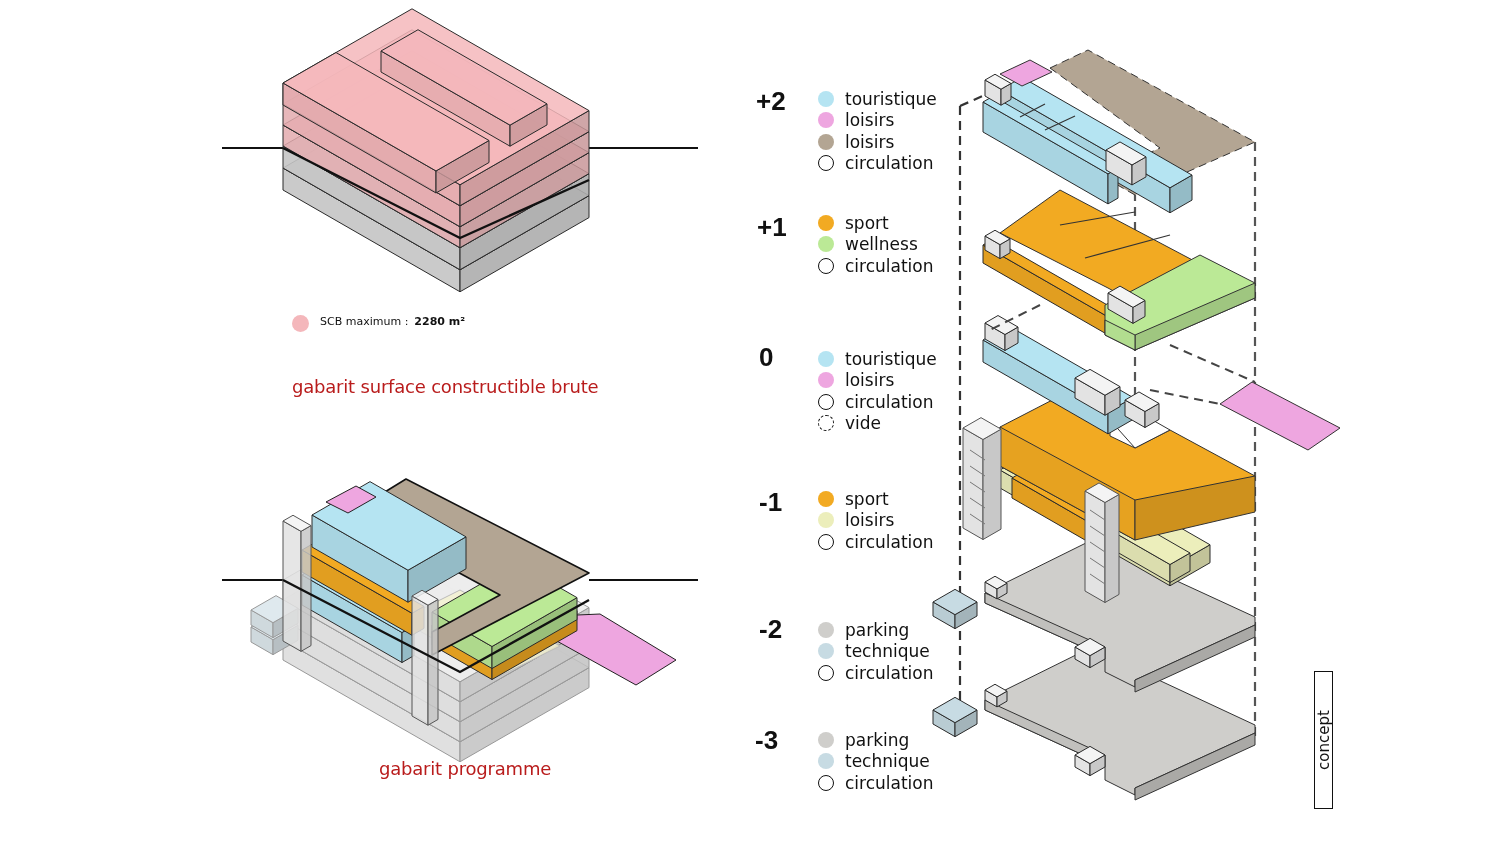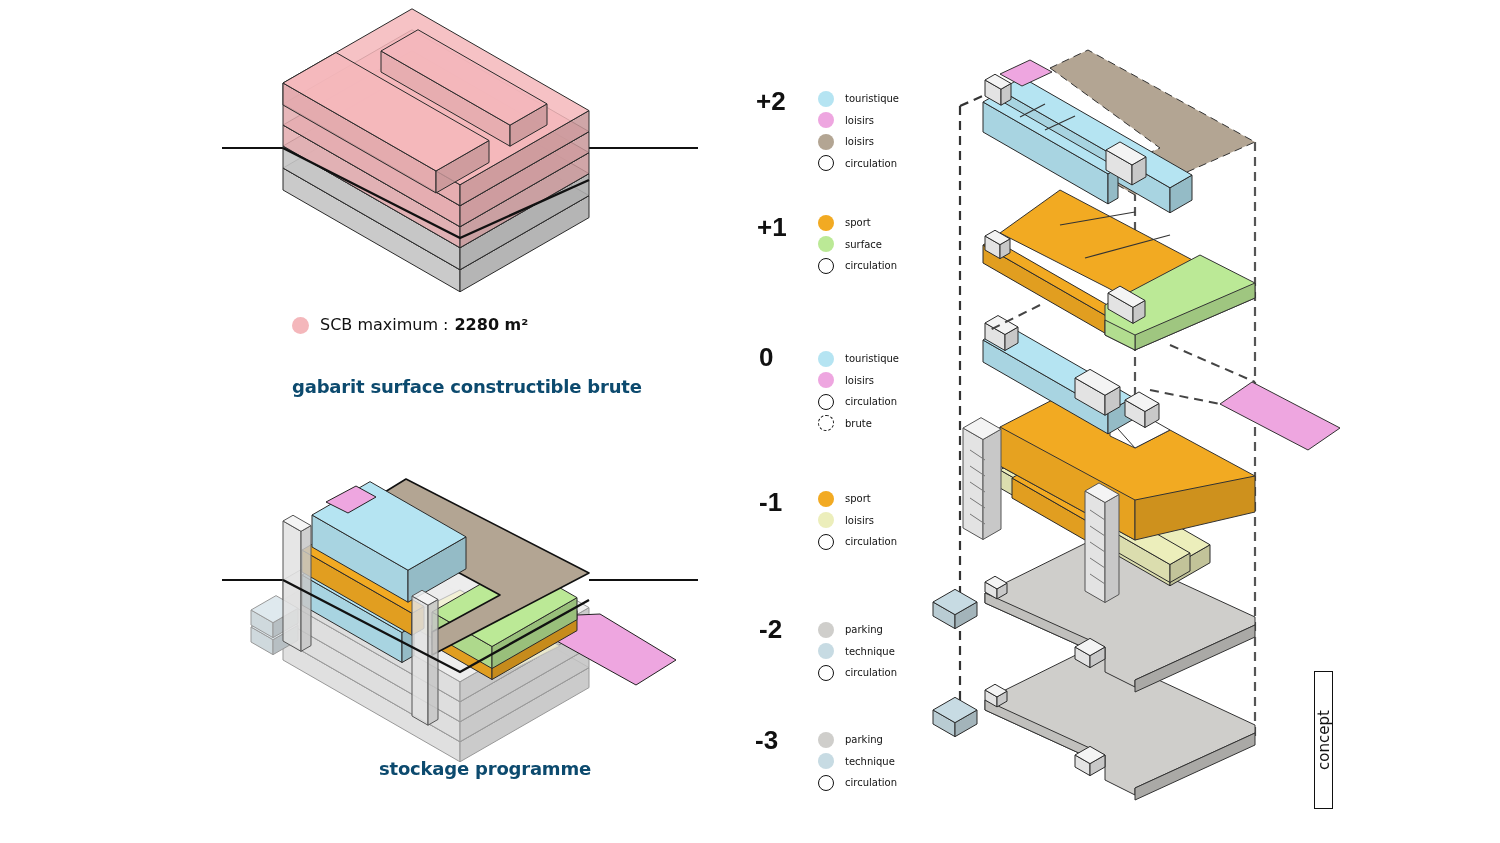--- a/index.html
+++ b/index.html
@@ -1,25 +1,25 @@
 <!DOCTYPE html>
 <html><head>
 <meta charset="utf-8">
 <style>
   html, body { margin: 0; padding: 0; background: #ffffff; }
   body { width: 1500px; height: 843px; position: relative; overflow: hidden;
          font-family: "Liberation Sans", "DejaVu Sans", sans-serif; color: #111; }
   svg#art { position: absolute; left: 0; top: 0; }
-  .caption { position: absolute; font-size: 18px; color: #0c4a6e; font-family: "DejaVu Sans", sans-serif; letter-spacing: -0.2px; font-weight: bold; }
-  .scb { position: absolute; left: 292px; top: 315px; display: flex; align-items: flex-end; font-size: 16px; font-family: "DejaVu Sans", sans-serif; }
+  .caption { position: absolute; font-size: 18px; color: #b91c1c; font-family: "DejaVu Sans", sans-serif; letter-spacing: -0.2px; }
+  .scb { position: absolute; left: 292px; top: 315px; display: flex; align-items: flex-start; font-size: 11px; font-family: "DejaVu Sans", sans-serif; }
   .scb .dot { width: 17px; height: 17px; border-radius: 50%; background: #f4b7bb; margin-right: 11px; }
   .scb b { margin-left: 6px; }
   .level-label { position: absolute; font-size: 26px; font-weight: bold; font-family: "Liberation Sans", sans-serif; color: #111; }
   .legend { position: absolute; left: 818px; }
-  .legend .row { display: flex; align-items: center; height: 21.5px; font-size: 10px; font-family: "DejaVu Sans", sans-serif; }
+  .legend .row { display: flex; align-items: center; height: 21.5px; font-size: 17px; font-family: "DejaVu Sans", sans-serif; }
   .legend .sw { width: 16px; height: 16px; border-radius: 50%; margin-right: 11px; box-sizing: border-box; }
   .legend .sw.outline { border: 1.3px solid #111; background: #fff; }
   .legend .sw.dashed { border: 1.3px dashed #111; background: #fff; }
   .concept-box { position: absolute; left: 1314px; top: 671px; width: 19px; height: 138px; border: 1.5px solid #111; box-sizing: border-box; }
   .concept-box span { position: absolute; left: 50%; top: 50%; transform: translate(-50%, -50%) rotate(-90deg); font-size: 15px; font-family: "DejaVu Sans", sans-serif; white-space: nowrap; }
 </style>
 </head>
 <body>
 
 <svg id="art" width="1500" height="843" viewBox="0 0 1500 843">
@@ -282,21 +282,21 @@
     <polyline points="1020,117 1045,104" fill="none" stroke="#333" stroke-width="1.2"></polyline>
     <polyline points="1045,130 1075,116" fill="none" stroke="#333" stroke-width="1.2"></polyline>
   </svg>
 
 <div class="scb">
   <span class="dot"></span>
   <span>SCB maximum :</span>
   <b>2280 m²</b>
 </div>
 <div class="caption" style="left:292px; top:376px;">gabarit surface constructible brute</div>
-<div class="caption" style="left:379px; top:758px;">stockage programme</div>
+<div class="caption" style="left:379px; top:758px;">gabarit programme</div>
 
 <div class="level-label" style="left:756px; top:86px;">+2</div>
 <div class="level-label" style="left:757px; top:212px;">+1</div>
 <div class="level-label" style="left:759px; top:342px;">0</div>
 <div class="level-label" style="left:759px; top:487px;">-1</div>
 <div class="level-label" style="left:759px; top:614px;">-2</div>
 <div class="level-label" style="left:755px; top:725px;">-3</div>
 
 <div class="legend" style="top:88px;">
     <div class="row">
@@ -316,21 +316,21 @@
       <span>circulation</span>
     </div>
   </div>
 <div class="legend" style="top:212px;">
     <div class="row">
       <span class="sw" style="background: rgb(242, 170, 34);"></span>
       <span>sport</span>
     </div>
     <div class="row">
       <span class="sw" style="background: rgb(187, 233, 150);"></span>
-      <span>surface</span>
+      <span>wellness</span>
     </div>
     <div class="row">
       <span class="sw outline"></span>
       <span>circulation</span>
     </div>
   </div>
 <div class="legend" style="top:348px;">
     <div class="row">
       <span class="sw" style="background: rgb(181, 228, 242);"></span>
       <span>touristique</span>
@@ -338,21 +338,21 @@
     <div class="row">
       <span class="sw" style="background: rgb(238, 166, 224);"></span>
       <span>loisirs</span>
     </div>
     <div class="row">
       <span class="sw outline"></span>
       <span>circulation</span>
     </div>
     <div class="row">
       <span class="sw dashed"></span>
-      <span>brute</span>
+      <span>vide</span>
     </div>
   </div>
 <div class="legend" style="top:488px;">
     <div class="row">
       <span class="sw" style="background: rgb(242, 170, 34);"></span>
       <span>sport</span>
     </div>
     <div class="row">
       <span class="sw" style="background: rgb(236, 238, 187);"></span>
       <span>loisirs</span>

